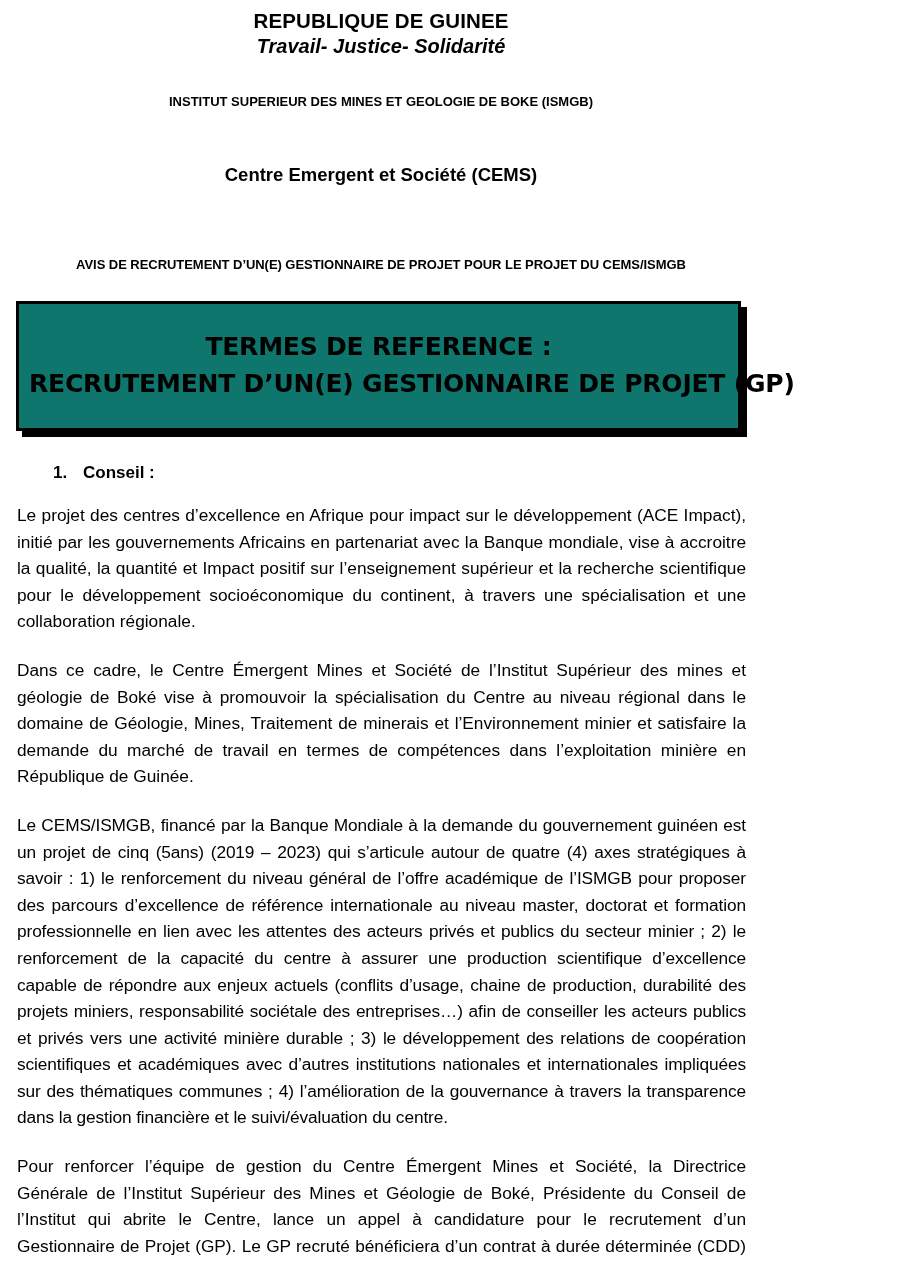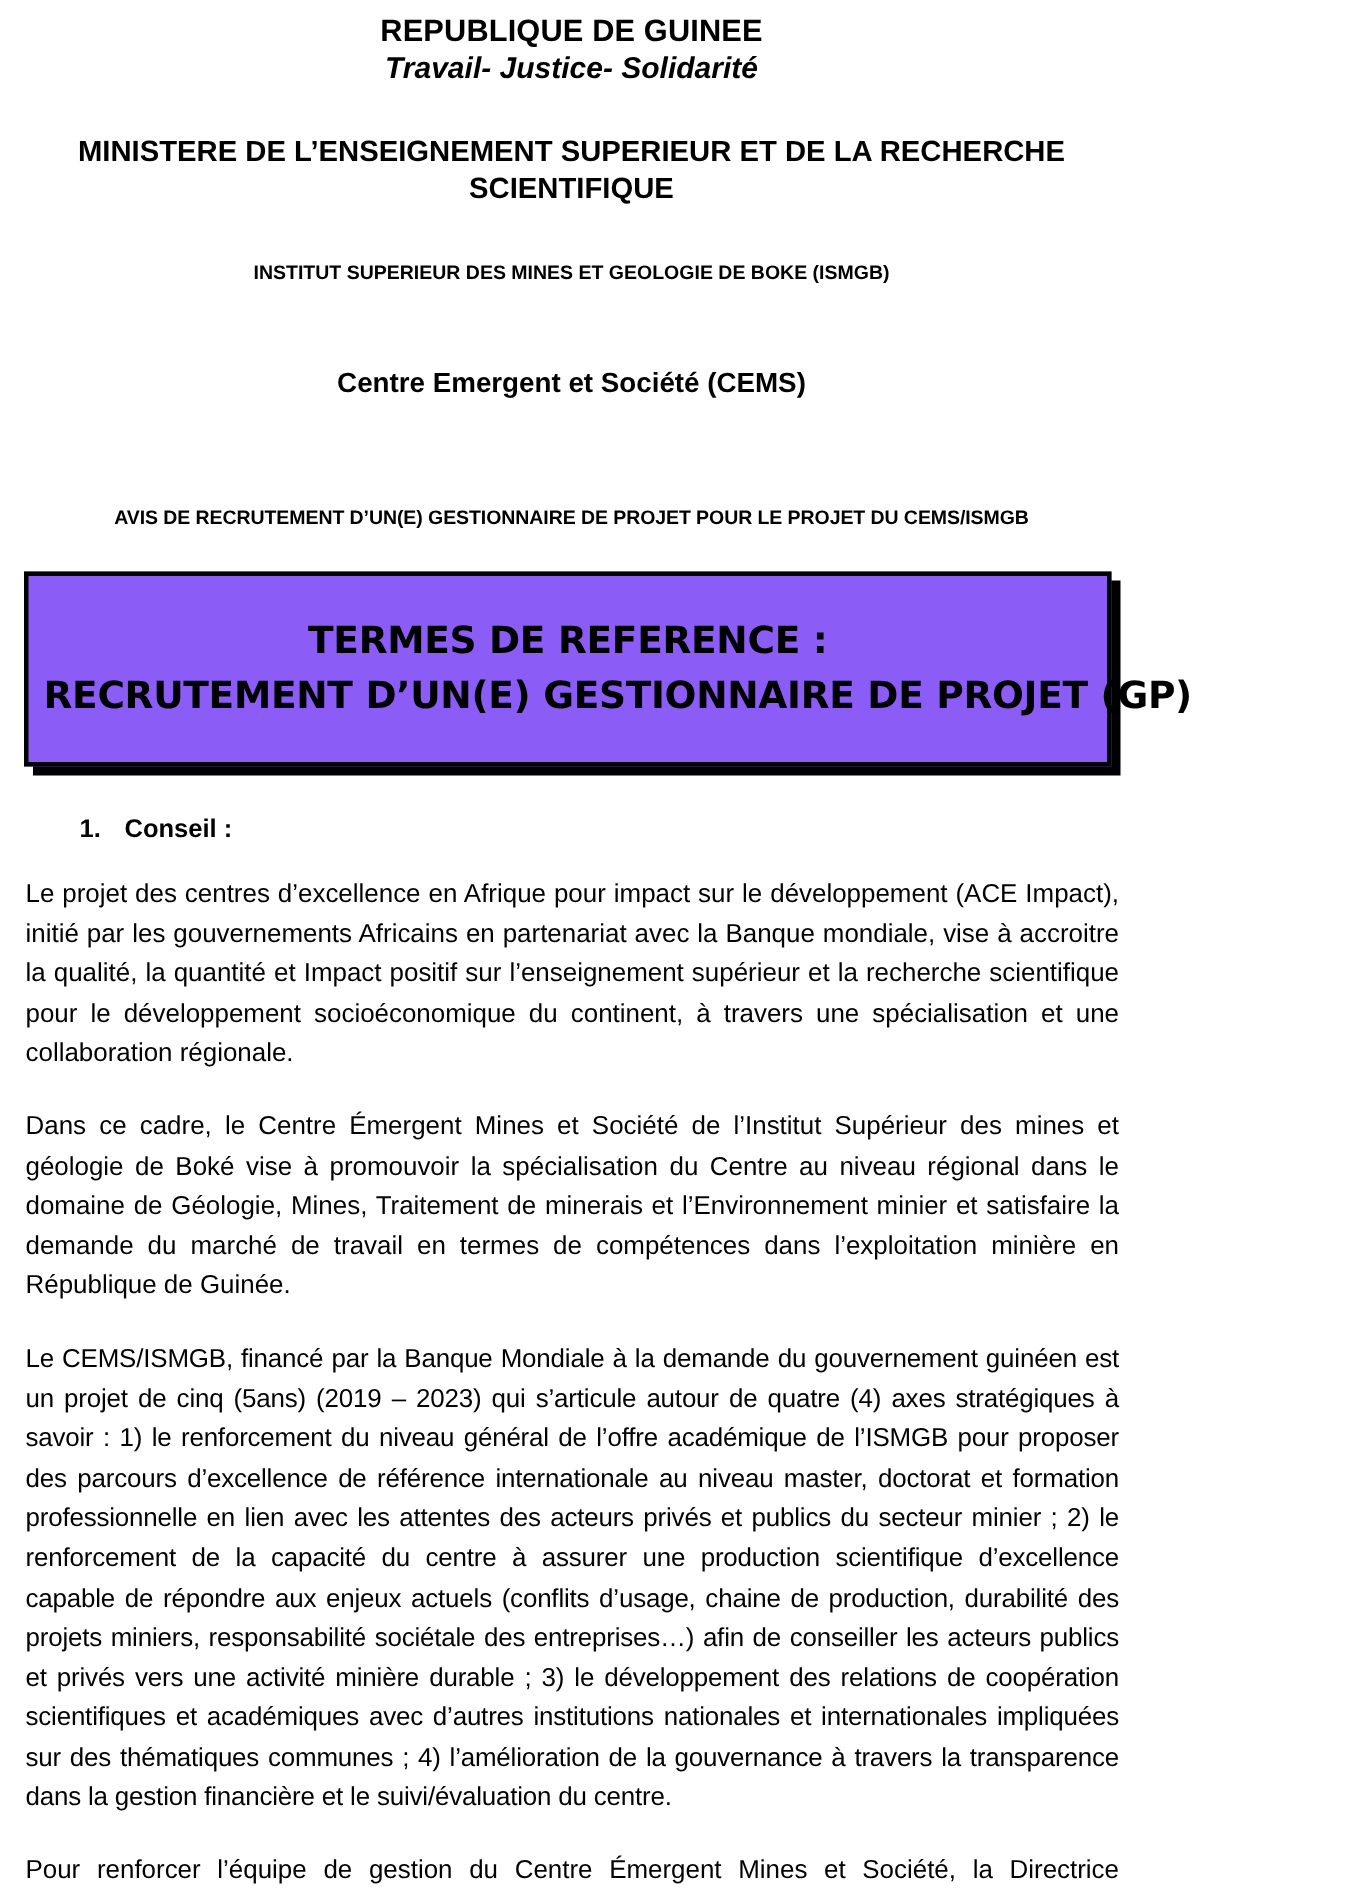--- a/index.html
+++ b/index.html
@@ -74,21 +74,21 @@
   }
 
   
   .tdr-wrap {
     margin-top: 24px;
     padding-right: 5px;
     padding-bottom: 5px;
   }
   .tdr-box {
     position: relative;
-    background: #8b5cf6;
+    background: #0f766e;
     border: 3px solid #000000;
     box-shadow: 6px 6px 0 0 #000000;
     padding: 24px 10px 26px 10px;
     text-align: center;
   }
   .tdr-line {
     font-family: "DejaVu Sans", sans-serif;
     font-weight: bold;
     font-size: 25px;
     line-height: 37px;
@@ -130,21 +130,20 @@
   .para.tight { letter-spacing: -0.12px; }
 </style>
 </head>
 <body>
 
 <div class="page">
 
   <header class="masthead">
     <div class="mh-line">REPUBLIQUE DE GUINEE</div>
     <div class="mh-motto">Travail- Justice- Solidarité</div>
-    <div class="mh-block">MINISTERE DE L’ENSEIGNEMENT SUPERIEUR ET DE LA RECHERCHE SCIENTIFIQUE</div>
     <div class="mh-block-2">INSTITUT SUPERIEUR DES MINES ET GEOLOGIE DE BOKE (ISMGB)</div>
     <div class="mh-block-3">Centre Emergent et Société (CEMS)</div>
   </header>
 
   <div class="avis">AVIS DE RECRUTEMENT D’UN(E) GESTIONNAIRE DE PROJET POUR LE PROJET DU CEMS/ISMGB</div>
 
   <div class="tdr-wrap">
     <div class="tdr-box">
       <div class="tdr-line">TERMES DE REFERENCE :</div>
       <div class="tdr-line">RECRUTEMENT D’UN(E) GESTIONNAIRE DE PROJET (GP)</div>

